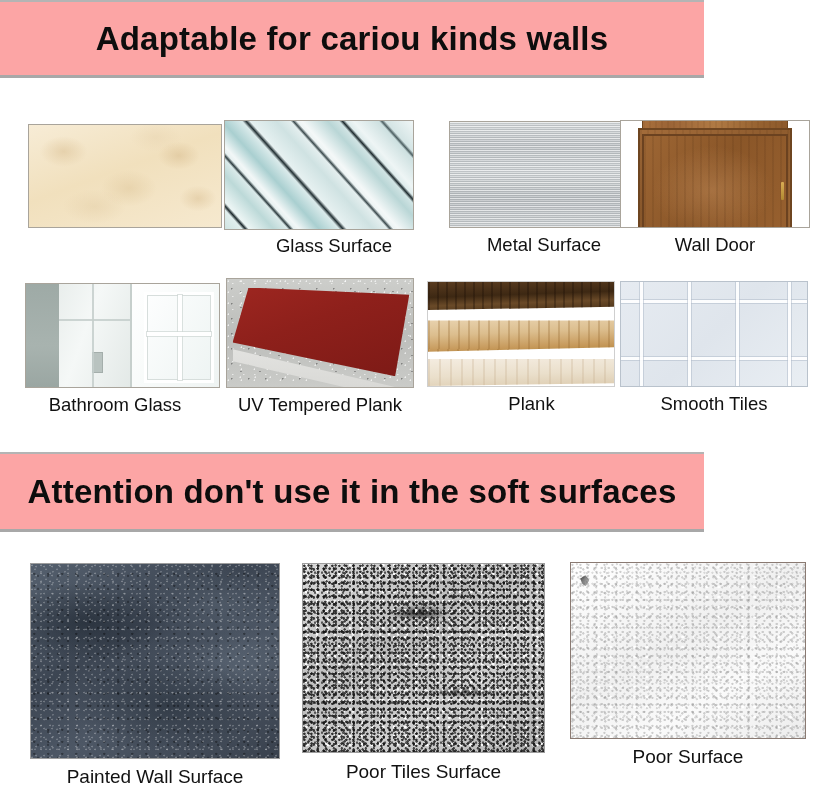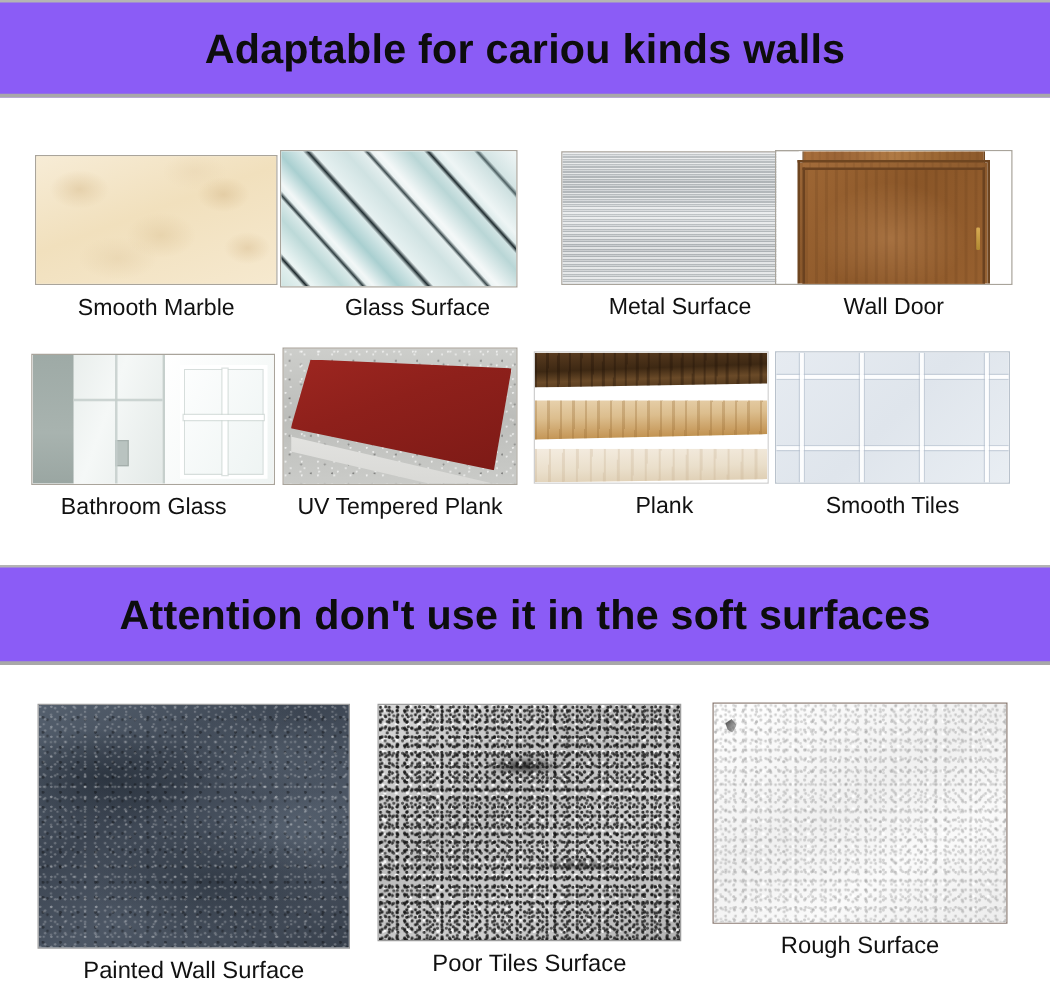--- a/index.html
+++ b/index.html
@@ -12,22 +12,22 @@
     height: 800px;
     position: relative;
     font-family: "Liberation Sans", sans-serif;
     overflow: hidden;
   }
 
   
   .banner {
     position: absolute;
     left: 0;
-    width: 840px;
-    background: #8b5cf6;
+    width: 704px;
+    background: #fca5a5;
     border-top: 2px solid #b4b4b4;
     border-bottom: 3px solid #a8a8a8;
     box-sizing: border-box;
     display: flex;
     align-items: center;
     justify-content: center;
   }
   .banner-text {
     color: #0d0d0d;
     font-weight: bold;
@@ -361,21 +361,20 @@
 <body>
 
 <div class="banner" id="banner-top">
   <div class="banner-text">Adaptable for cariou kinds walls</div>
 </div>
 
 <div class="swatch" style="left:28px; top:124px; width:194px; height:140px;">
   <div class="swatch-img" style="width:194px; height:104px;">
     <div class="tex-marble"></div>
   </div>
-  <div class="swatch-label" style="top:111px;">Smooth Marble</div>
 </div>
 
 <div class="swatch" style="left:224px; top:120px; width:220px; height:144px;text-align:center;">
   <div class="swatch-img" style="width:190px; height:110px;">
     <div class="tex-glass"></div>
   </div>
   <div class="swatch-label" style="top:115px;">Glass Surface</div>
 </div>
 
 <div class="swatch" style="left:449px; top:121px; width:190px; height:143px;">
@@ -464,14 +463,14 @@
   </div>
   <div class="attn-label" style="top:198px;">Poor Tiles Surface</div>
 </div>
 
 <div class="attn-item" style="left:570px; top:562px; width:236px; height:237px;">
   <div class="attn-img" style="width:236px; height:177px; border-color:#8a7a72;">
     <div class="tex-rough">
       <div class="rough-mark"></div>
     </div>
   </div>
-  <div class="attn-label" style="top:184px;">Rough Surface</div>
+  <div class="attn-label" style="top:184px;">Poor Surface</div>
 </div>
 
 </body></html>

